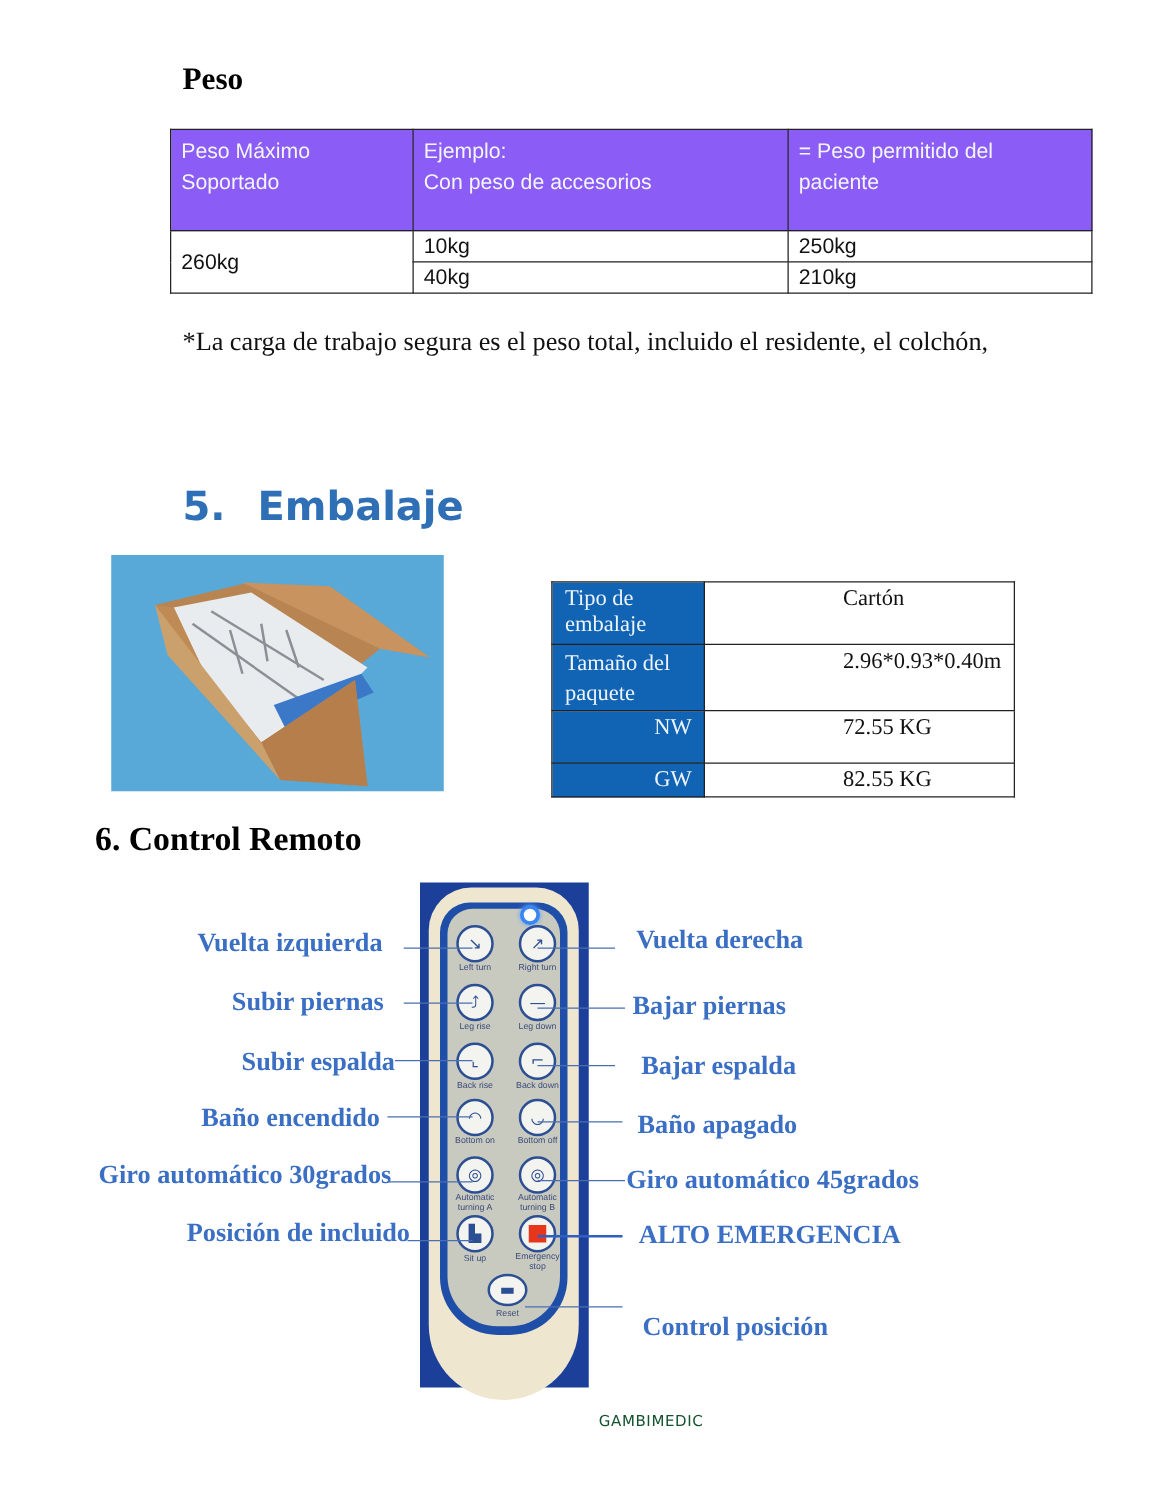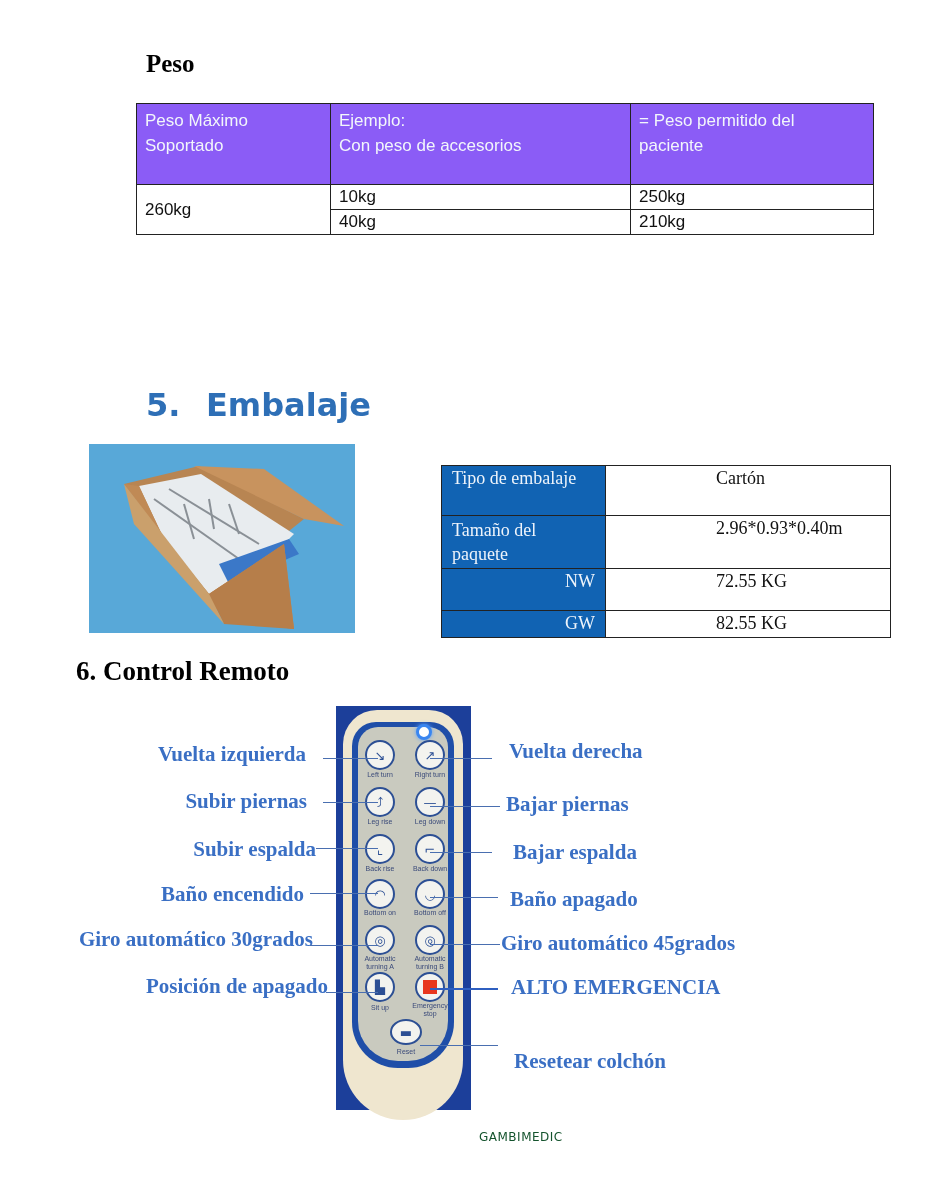--- a/index.html
+++ b/index.html
@@ -18,21 +18,21 @@
 
   .note { left:146px; top:258px; width:760px; font-size:21px; line-height:31px; color:#111; }
 
   .h5 { left:146px; top:386px; font-family:"DejaVu Sans", sans-serif; font-weight:bold; font-size:32px; color:#2e6fb6; }
   .h5 .num { display:inline-block; width:60px; }
 
   
   .pkg { left:89px; top:444px; width:266px; height:189px; background:#58a8d8; overflow:hidden; }
 
   
-  .ptable { left:441px; top:465px; width:450px; border-collapse:collapse; font-family:"Liberation Serif", serif; font-size:18px; }
+  .ptable { left:441px; top:465px; width:371px; border-collapse:collapse; font-family:"Liberation Serif", serif; font-size:18px; }
   .ptable td { border:1.5px solid #222; vertical-align:top; padding:2px 10px; }
   .ptable td.k { background:#1163b3; color:#eef4fb; width:143px; }
   .ptable td.k.c { text-align:right; }
   .ptable td.v { background:#fff; color:#111; padding-left:110px; }
 
   .h6 { left:76px; top:656px; font-family:"Liberation Serif", serif; font-weight:bold; font-size:27px; color:#000000; }
 
   
   .remote-bg { left:336px; top:706px; width:135px; height:404px; background:#1c3f9a; }
   .remote-body { left:343px; top:710px; width:120px; height:410px; background:#efe6cf; border-radius:34px 34px 60px 60px; }
@@ -68,20 +68,21 @@
     <td>250kg</td>
   </tr>
   <tr class="r">
     <td>40kg</td>
     <td>210kg</td>
   </tr>
 </tbody>
   </table>
 
 <div class="abs note">
+  <div>*La carga de trabajo segura es el peso total, incluido el residente, el colchón,</div>
 </div>
 
 <div class="abs h5">
   <span class="num">5.</span><span>Embalaje</span>
 </div>
 
 <div class="abs pkg">
   <svg width="266" height="189" viewBox="0 0 266 189">
     <polygon points="35,40 110,22 215,75 190,95 205,185 135,175" fill="#b88552"></polygon>
     <polygon points="105,22 175,25 255,82 215,75" fill="#c8935e"></polygon>
@@ -191,31 +192,31 @@
 <div class="abs lbl" style="right:625px;top:742px">Vuelta izquierda</div>
 <div class="abs line" style="left:323px;top:758px;width:55px"></div>
 <div class="abs lbl" style="right:624px;top:789px">Subir piernas</div>
 <div class="abs line" style="left:323px;top:802px;width:55px"></div>
 <div class="abs lbl" style="right:615px;top:837px">Subir espalda</div>
 <div class="abs line" style="left:316px;top:848px;width:62px"></div>
 <div class="abs lbl" style="right:627px;top:882px">Baño encendido</div>
 <div class="abs line" style="left:310px;top:893px;width:68px"></div>
 <div class="abs lbl" style="right:618px;top:927px">Giro automático 30grados</div>
 <div class="abs line" style="left:310px;top:945px;width:68px"></div>
-<div class="abs lbl" style="right:603px;top:974px">Posición de apagado</div>
+<div class="abs lbl" style="right:603px;top:974px">Posición de incluido</div>
 <div class="abs line" style="left:326px;top:992px;width:52px"></div>
 
 <div class="abs line" style="left:430px;top:758px;width:62px"></div>
 <div class="abs lbl" style="left:509px;top:739px">Vuelta derecha</div>
 <div class="abs line" style="left:430px;top:806px;width:70px"></div>
 <div class="abs lbl" style="left:506px;top:792px">Bajar piernas</div>
 <div class="abs line" style="left:430px;top:852px;width:62px"></div>
 <div class="abs lbl" style="left:513px;top:840px">Bajar espalda</div>
 <div class="abs line" style="left:430px;top:897px;width:68px"></div>
 <div class="abs lbl" style="left:510px;top:887px">Baño apagado</div>
 <div class="abs line" style="left:430px;top:944px;width:70px"></div>
 <div class="abs lbl" style="left:501px;top:931px">Giro automático 45grados</div>
 <div class="abs line" style="left:430px;top:988px;width:68px;height:2px;background:#2f5fc0"></div>
 <div class="abs lbl" style="left:511px;top:975px">ALTO EMERGENCIA</div>
 <div class="abs line" style="left:420px;top:1045px;width:78px"></div>
-<div class="abs lbl" style="left:514px;top:1049px">Resetear colchón</div>
+<div class="abs lbl" style="left:514px;top:1049px">Control posición</div>
 
 <div class="abs footer">GAMBIMEDIC</div>
 
 </body></html>

